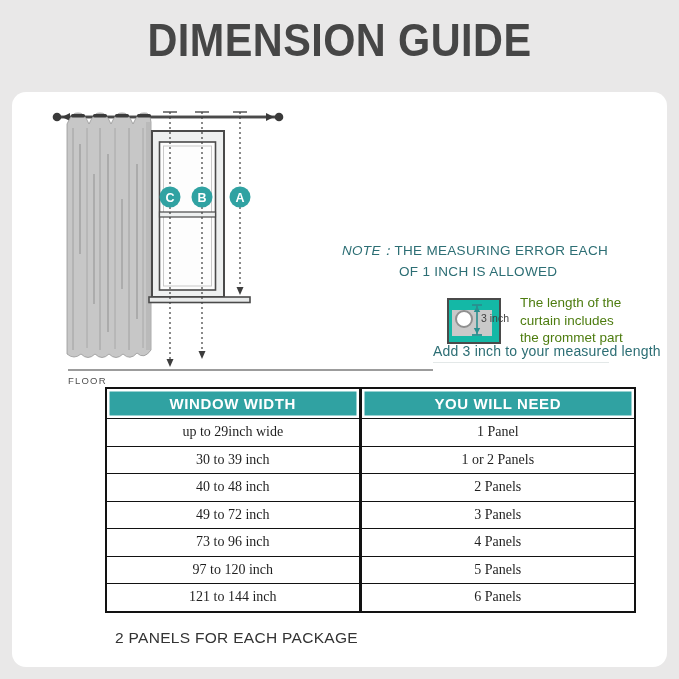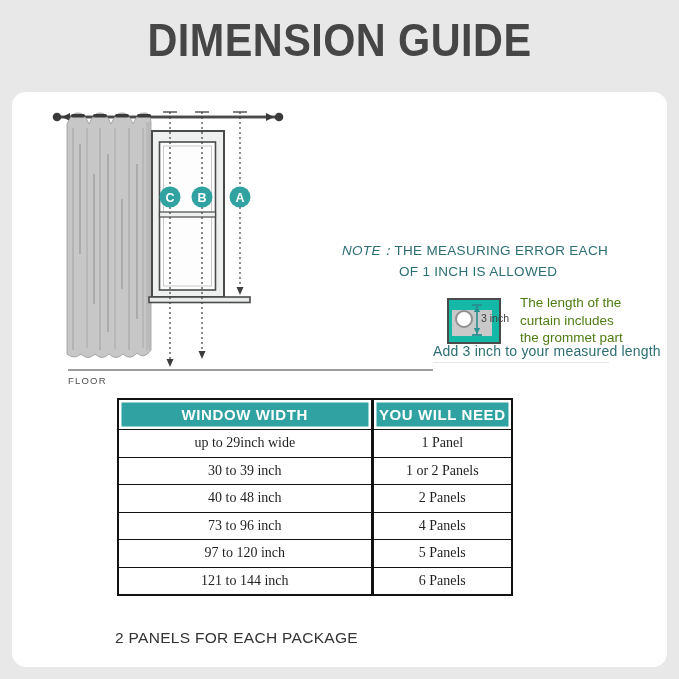--- a/index.html
+++ b/index.html
@@ -26,22 +26,22 @@
   .gbox{position:absolute;left:435px;top:206px;width:50px;height:42px;border:2px solid #4a4a4a;background:#14b8a6;}
   .gfill{position:absolute;left:3px;top:10px;width:40px;height:26px;background:#c9c9c9;}
   .gring{position:absolute;left:6px;top:10px;width:14px;height:14px;border-radius:50%;background:#fff;border:2.5px solid #909090;}
   .garrow{position:absolute;left:22px;top:2px;width:12px;height:36px;}
   .glabel{position:absolute;left:32px;top:12px;font-size:10.5px;color:#3f3f3f;white-space:nowrap;z-index:2;}
   .gdesc{position:absolute;left:508px;top:202px;font-size:13.5px;color:#4d7c0f;line-height:17.5px;white-space:nowrap;}
   .add-note{position:absolute;left:421px;top:251px;font-size:14px;color:#2c6e74;white-space:nowrap;letter-spacing:.2px;}
   .add-underline{position:absolute;left:421px;top:270px;width:176px;height:1px;background:#e3e8e8;}
   
   .size-table{
-    position:absolute;left:93px;top:306px;width:396px;
-    border-collapse:collapse;border:2.5px solid #121212;table-layout:fixed;margin-left:12px;
+    position:absolute;left:93px;top:295px;width:531px;
+    border-collapse:collapse;border:2.5px solid #121212;table-layout:fixed;
   }
   .size-table th,.size-table td{border:1.5px solid #121212;text-align:center;padding:0;}
   .size-table th{
     background:#30a2a2;color:#ffffff;font-size:15px;font-weight:bold;
     letter-spacing:.6px;height:29px;box-shadow:inset 0 0 0 2.5px #ffffff;
   }
   .size-table td{font-size:14px;color:#1f1f1f;height:26.5px;background:#ffffff;font-family:Liberation Serif, serif;}
   .size-table th:first-child,.size-table td:first-child{border-right:3px solid #121212;}
   .footer-note{position:absolute;left:103px;top:537px;font-size:15.5px;color:#333333;letter-spacing:.3px;}
 </style>
@@ -173,20 +173,24 @@
         </tr>
       <tr>
           <td>30 to 39 inch</td>
           <td>1 or 2 Panels</td>
         </tr>
       <tr>
           <td>40 to 48 inch</td>
           <td>2 Panels</td>
         </tr>
       <tr>
+          <td>49 to 72 inch</td>
+          <td>3 Panels</td>
+        </tr>
+      <tr>
           <td>73 to 96 inch</td>
           <td>4 Panels</td>
         </tr>
       <tr>
           <td>97 to 120 inch</td>
           <td>5 Panels</td>
         </tr>
       <tr>
           <td>121 to 144 inch</td>
           <td>6 Panels</td>

